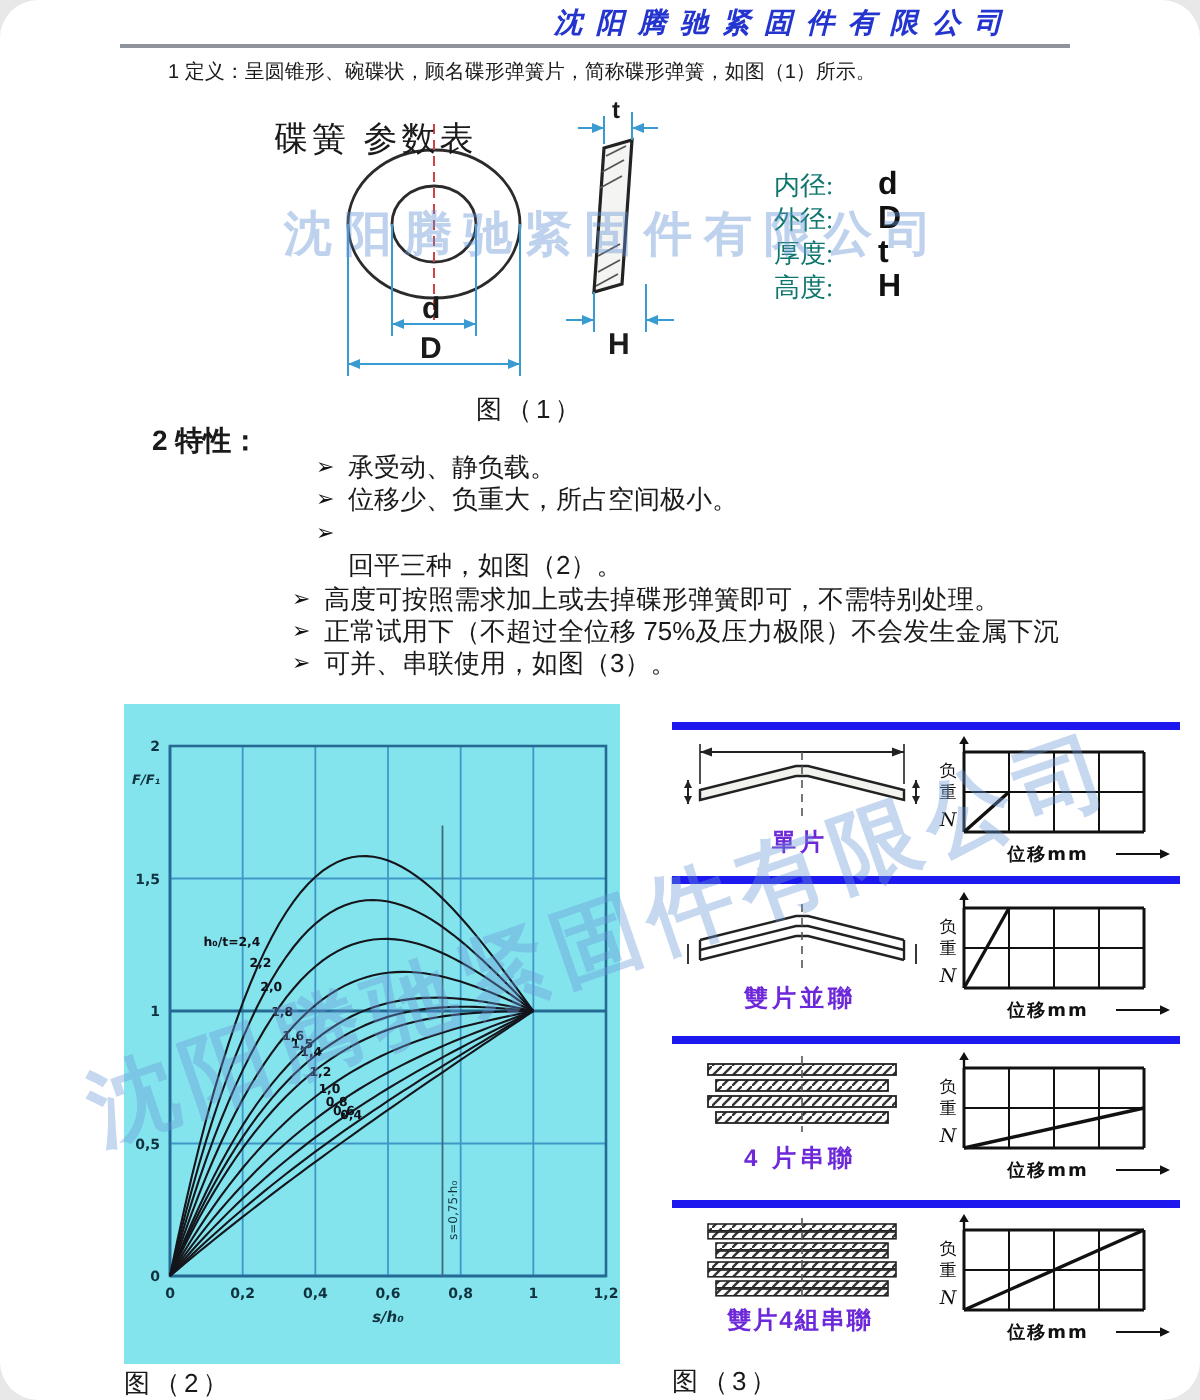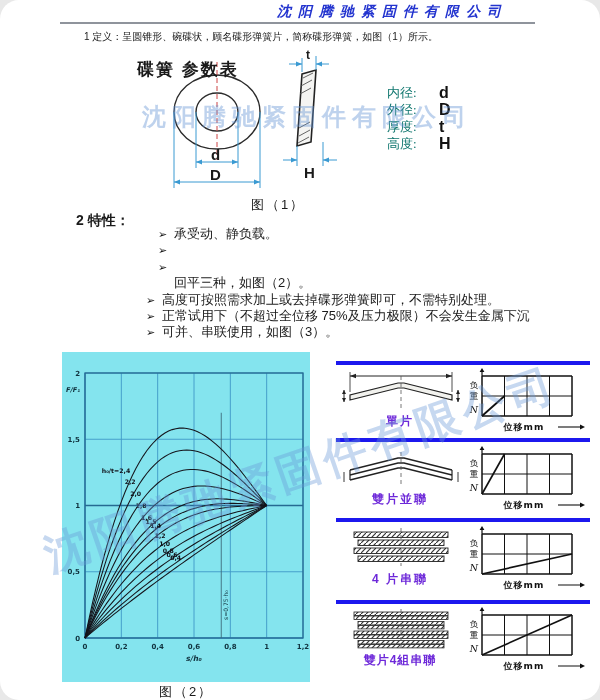--- a/index.html
+++ b/index.html
@@ -7,28 +7,28 @@
         font-family:"Liberation Sans","DejaVu Sans",sans-serif;color:#1a1a1a;border-radius:19px;}
   .abs{position:absolute;}
   
   .company-header{top:3px;right:92px;font-family:"Liberation Serif","DejaVu Serif",serif;
     font-style:italic;font-weight:700;font-size:14px;letter-spacing:7px;color:#2334cf;white-space:nowrap;}
   .header-rule{left:60px;top:22px;width:475px;height:2px;background:#8f949c;}
   
   .def-text{left:84px;top:30px;width:486px;font-size:10px;line-height:1.35;}
   
   .fig1{left:95px;top:50px;width:410px;height:150px;}
-  .fig1-title{left:42px;top:8px;font-size:17px;font-weight:700;letter-spacing:2px;}
+  .fig1-title{left:42px;top:8px;font-size:17px;font-weight:400;letter-spacing:2px;}
   .dim-label{font-weight:800;font-size:15px;font-family:"Liberation Sans",sans-serif;}
   .dim-label.small{font-size:12px;}
   .fig1-legend{left:292px;top:34px;width:110px;}
   .fig1-legend .row{display:flex;align-items:center;height:17px;}
   .fig1-legend .zh{font-family:"Liberation Serif","DejaVu Serif",serif;font-size:13px;color:#0f766e;width:52px;}
   .fig1-legend .sym{font-weight:800;font-size:16px;color:#111;}
-  .caption{font-size:13px;letter-spacing:2px;text-align:center;}
+  .caption{font-size:13px;letter-spacing:2px;text-align:left;}
   .cap1{left:238px;top:196px;width:80px;}
   .cap2{left:62px;top:683px;width:248px;}
   .cap3{left:336px;top:682px;width:180px;}
   
   .feat-heading{left:76px;top:212px;font-size:14px;font-weight:600;}
   .bullets{left:146px;top:226px;width:430px;font-size:13px;}
   .bullets .line{display:flex;line-height:16.4px;}
   .bullets .marker{width:16px;flex:0 0 16px;font-size:11px;color:#111;}
   .bullets .line.ind-a{padding-left:12px;}
   .bullets .line.cont{padding-left:28px;}
@@ -121,20 +121,21 @@
   <div class="abs caption cap1">图（1）</div>
 
   <div class="abs feat-heading">2 特性：</div>
   <div class="abs bullets">
     <div class="line ind-a">
         <span class="marker">➢</span>
         <span>承受动、静负载。</span>
       </div>
     <div class="line ind-a">
         <span class="marker">➢</span>
+        <span>位移少、负重大，所占空间极小。</span>
       </div>
     <div class="line ind-a">
         <span class="marker">➢</span>
       </div>
     <div class="line cont">
         <span>回平三种，如图（2）。</span>
       </div>
     <div class="line">
         <span class="marker">➢</span>
         <span>高度可按照需求加上或去掉碟形弹簧即可，不需特别处理。</span>
@@ -350,17 +351,18 @@
         <text x="8" y="20" font-family="&quot;DejaVu Sans&quot;,sans-serif" font-size="8.5" text-anchor="middle" fill="#111">负</text>
         <text x="8" y="31" font-family="&quot;DejaVu Sans&quot;,sans-serif" font-size="8.5" text-anchor="middle" fill="#111">重</text>
         <text x="8" y="45" font-family="&quot;DejaVu Serif&quot;,serif" font-size="9.5" text-anchor="middle" fill="#111" font-style="italic">N</text>
         <line x1="16" y1="48" x2="106" y2="8" stroke="#111" stroke-width="1.7"></line>
         <text x="58" y="62" font-family="&quot;DejaVu Sans&quot;,sans-serif" font-size="9" text-anchor="middle" fill="#111" font-weight="700" letter-spacing="1">位移mm</text>
         <line x1="92" y1="59" x2="114" y2="59" stroke="#111" stroke-width="1.1"></line>
         <polygon points="114,56.6 114,61.4 119,59" fill="#111"></polygon>
       </svg>
   </div>
 
+  <div class="abs caption cap3">图（3）</div>
 
   <div class="abs wm wm-h">沈阳腾驰紧固件有限公司</div>
   <div class="abs wm wm-d">沈阳腾驰紧固件有限公司</div>
 
 </div>
 
 </body></html>

